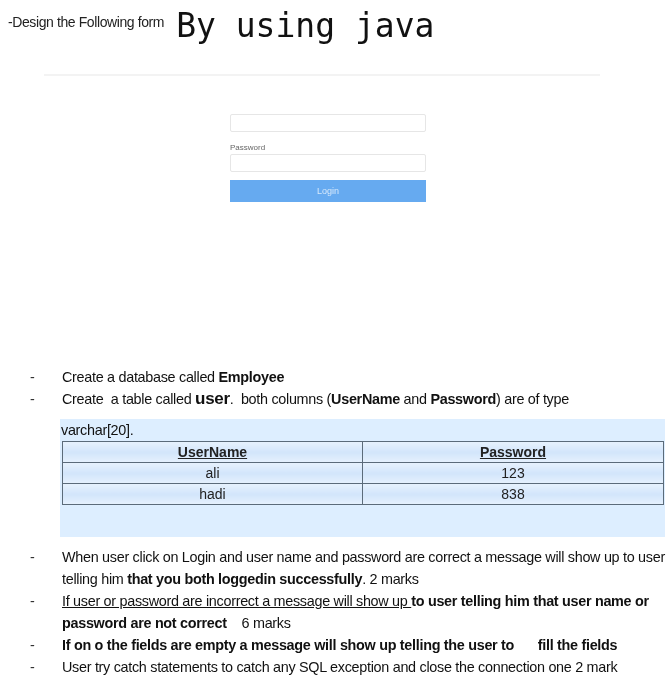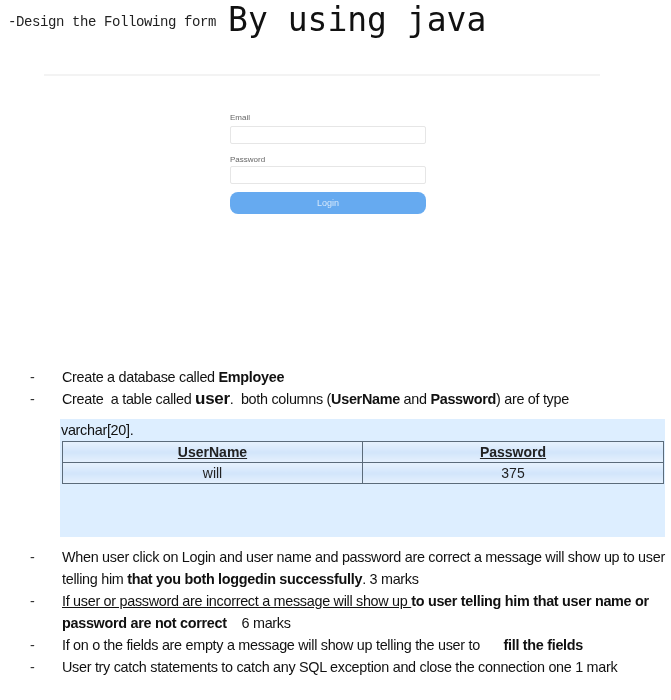--- a/index.html
+++ b/index.html
@@ -1,29 +1,29 @@
 <!DOCTYPE html>
 <html><head>
   <meta charset="utf-8">
   <style>
     * { box-sizing: border-box; margin: 0; padding: 0; }
     html, body { width: 671px; height: 700px; background: #ffffff; overflow: hidden; }
     body { position: relative; font-family: "Liberation Sans", sans-serif; color: #111; }
 
     .header { position: absolute; left: 8px; top: 0; height: 42px; display: flex; align-items: flex-end; }
-    .header .intro { font-family: Liberation Mono, monospace; font-size: 14px; letter-spacing: -0.4px; color: #222; margin-bottom: 12px; }
-    .header .title { font-family: "DejaVu Sans Mono", "Liberation Mono", monospace; font-size: 33px; color: #111; margin-left: 12px; line-height: 1; margin-bottom: 6px; }
+    .header .intro { font-family: Liberation Sans, sans-serif; font-size: 14px; letter-spacing: -0.4px; color: #222; margin-bottom: 12px; }
+    .header .title { font-family: "DejaVu Sans Mono", "Liberation Mono", monospace; font-size: 33px; color: #111; margin-left: 12px; line-height: 1; }
 
     .form-rule { position: absolute; left: 44px; top: 74px; width: 556px; height: 2px; background: #f3f3f3; }
 
     .login-form { position: absolute; left: 230px; top: 112px; width: 196px; }
     .login-form .lbl { font-size: 8px; color: #666; display: block; height: 12px; line-height: 12px; }
     .login-form .field { width: 196px; height: 18px; border: 1px solid #e6e6e6; background: #fff; margin-bottom: 10px; border-radius: 2px; }
     .login-form .field.first { margin-top: 2px; }
-    .login-form .btn { width: 196px; height: 22px; background: #66aaf0; color: #d6e8fb; font-size: 9px; border: none; border-radius: 8px; text-align: center; line-height: 22px; margin-top: -2px; }
+    .login-form .btn { width: 196px; height: 22px; background: #66aaf0; color: #d6e8fb; font-size: 9px; border: none; border-radius: 0; text-align: center; line-height: 22px; margin-top: -2px; }
 
     .bullets { position: absolute; left: 30px; top: 366px; width: 640px; font-size: 14.4px; line-height: 22px; letter-spacing: -0.3px; color: #111; }
     .bullet { display: flex; }
     .bullet .dash { width: 32px; flex: 0 0 32px; color: #333; }
     .bullet .txt { flex: 1; }
     b { font-weight: bold; }
     .u-big { font-weight: bold; font-size: 17px; }
 
     .table-wrap { position: absolute; left: 60px; top: 419px; width: 605px; height: 118px; background: #ddeeff; }
     .varchar-text { position: absolute; left: 1px; top: 0; font-size: 14.4px; letter-spacing: -0.3px; line-height: 22px; }
@@ -39,21 +39,20 @@
 <body>
 
 <div class="header">
   <span class="intro">-Design the Following form</span>
   <span class="title">By using java</span>
 </div>
 
 <div class="form-rule"></div>
 
 <div class="login-form">
-  <span class="lbl">Email</span>
   <div class="field first"></div>
   <span class="lbl">Password</span>
   <div class="field"></div>
   <div class="btn">Login</div>
 </div>
 
 <div class="bullets" id="bullets-top">
     <div class="bullet">
       <span class="dash">-</span>
       <span class="txt"><span style="white-space: pre-wrap;">Create a database called </span><b style="white-space: pre-wrap;">Employee</b></span>
@@ -68,37 +67,41 @@
   <span class="varchar-text">varchar[20].</span>
   <table class="users">
     <thead>
       <tr>
         <th>UserName</th>
         <th>Password</th>
       </tr>
     </thead>
     <tbody>
       <tr>
-        <td>will</td>
-        <td>375</td>
+        <td>ali</td>
+        <td>123</td>
+      </tr>
+      <tr>
+        <td>hadi</td>
+        <td>838</td>
       </tr>
     </tbody>
   </table>
 </div>
 
 <div class="bullets2" id="bullets-bottom">
     <div class="bullet">
       <span class="dash">-</span>
-      <span class="txt"><span style="white-space: pre-wrap;">When user click on Login and user name and password are correct a message will show up to user telling him </span><b style="white-space: pre-wrap;">that you both loggedin successfully</b><span style="white-space: pre-wrap;">. 3 marks</span></span>
+      <span class="txt"><span style="white-space: pre-wrap;">When user click on Login and user name and password are correct a message will show up to user telling him </span><b style="white-space: pre-wrap;">that you both loggedin successfully</b><span style="white-space: pre-wrap;">. 2 marks</span></span>
     </div>
     <div class="bullet">
       <span class="dash">-</span>
       <span class="txt"><span style="white-space: pre-wrap; text-decoration: underline;">If user or password are incorrect a message will show up </span><b style="white-space: pre-wrap;">to user telling him that user name or password are not correct</b><span style="white-space: pre-wrap;">    6 marks</span></span>
     </div>
     <div class="bullet">
       <span class="dash">-</span>
-      <span class="txt"><span style="white-space: pre-wrap;">If on o the fields are empty a message will show up telling the user to </span><b style="white-space: pre-wrap; padding-left: 20px;">fill the fields</b></span>
+      <span class="txt"><span style="white-space: pre-wrap; font-weight: bold;">If on o the fields are empty a message will show up telling the user to </span><b style="white-space: pre-wrap; padding-left: 20px;">fill the fields</b></span>
     </div>
     <div class="bullet">
       <span class="dash">-</span>
-      <span class="txt"><span style="white-space: pre-wrap;">User try catch statements to catch any SQL exception and close the connection one 1 mark</span></span>
+      <span class="txt"><span style="white-space: pre-wrap;">User try catch statements to catch any SQL exception and close the connection one 2 mark</span></span>
     </div>
   </div>
 
 </body></html>

